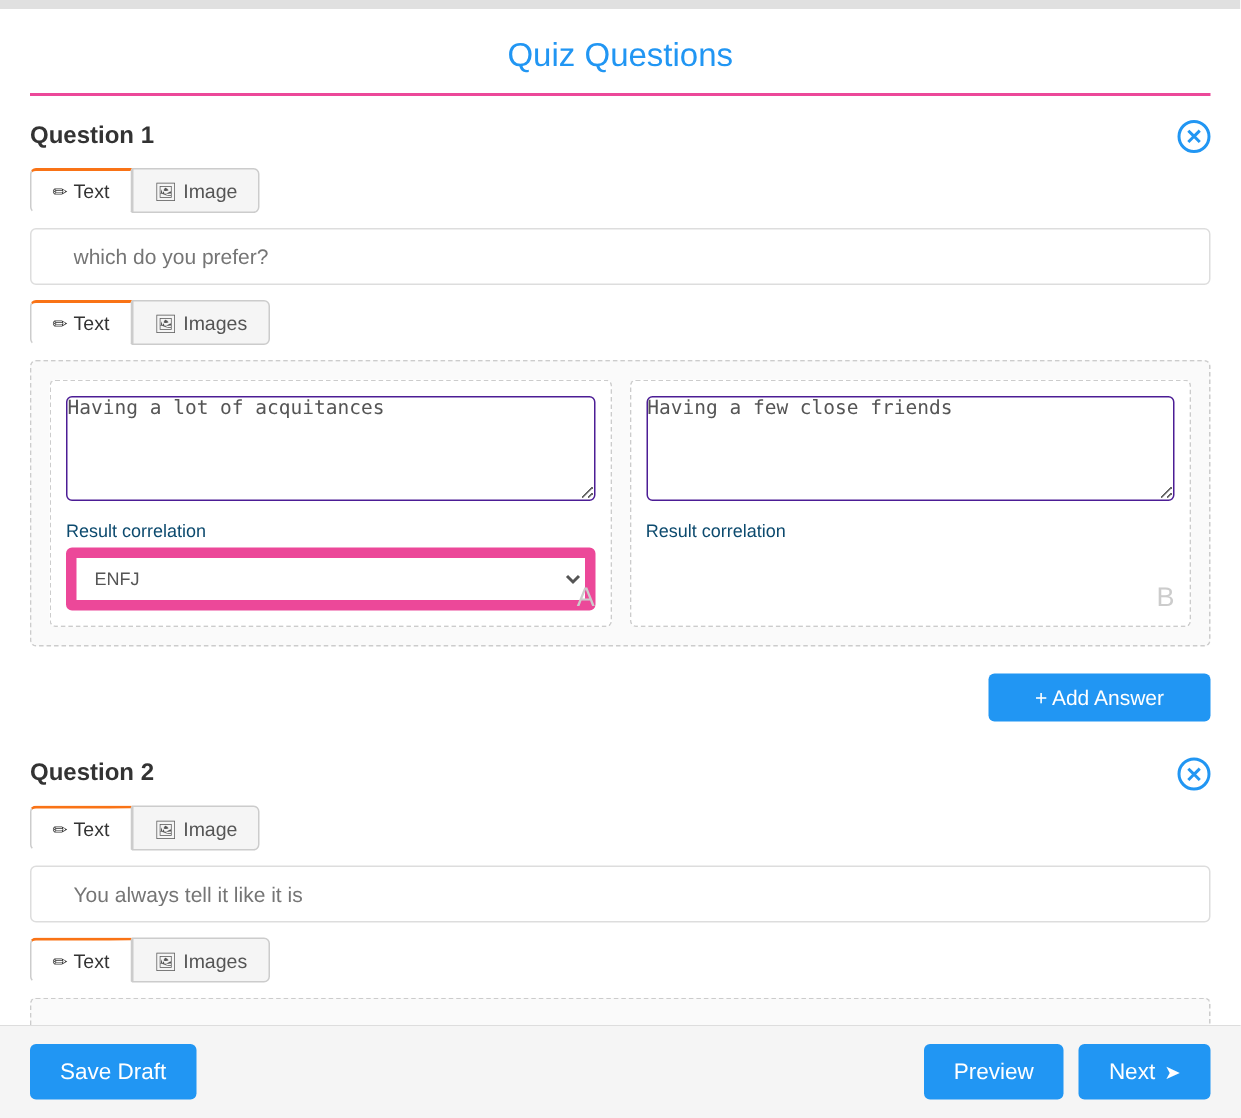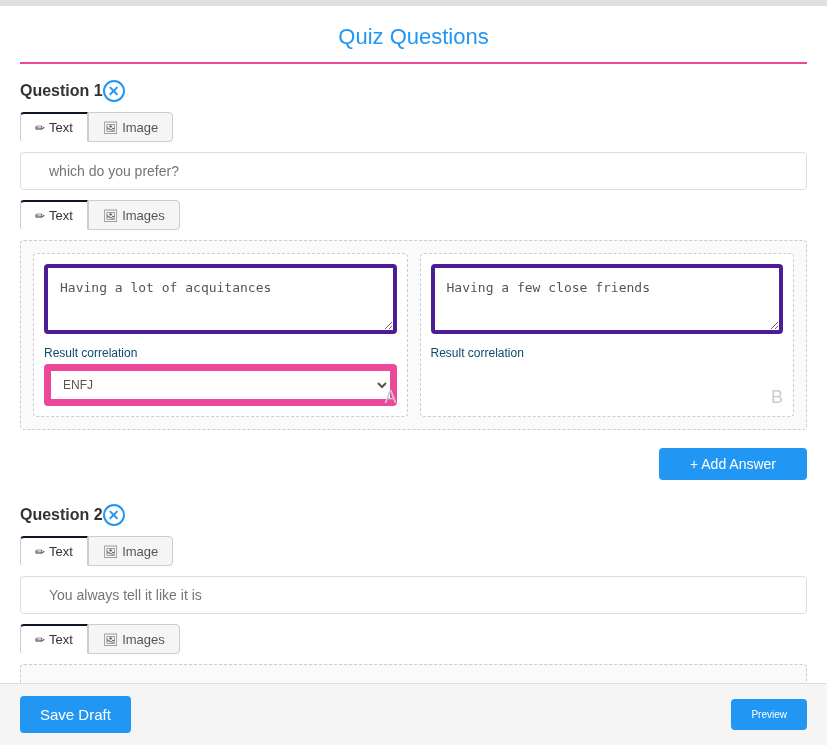--- a/index.html
+++ b/index.html
@@ -34,21 +34,21 @@
       padding: 16px 20px 80px 20px;
       overflow-y: auto;
     }
 
     .question-block {
       margin-bottom: 24px;
     }
 
     .question-header {
       display: flex;
-      justify-content: flex-start;
+      justify-content: space-between;
       align-items: center;
       margin-bottom: 10px;
     }
 
     .question-label {
       font-size: 16px;
       font-weight: bold;
       color: #333;
     }
 
@@ -80,21 +80,21 @@
       background: #f5f5f5;
       font-size: 13px;
       cursor: pointer;
       color: #555;
     }
 
     .tab-btn.active {
       background: #fff;
       border-bottom: 1px solid #fff;
       color: #333;
-      border-top: 2px solid #0f172a;
+      border-top: 2px solid #f97316;
     }
 
     .tab-btn:first-child {
       border-radius: 4px 0 0 4px;
     }
 
     .tab-btn:last-child {
       border-radius: 0 4px 4px 0;
       justify-content: flex-end;
     }
@@ -125,23 +125,23 @@
       border: 1px dashed #ccc;
       border-radius: 4px;
       padding: 10px;
       background: #fff;
       position: relative;
     }
 
     .answer-textarea {
       width: 100%;
       height: 70px;
-      border: 4px solid #4c1d95;
-      border-radius: 4px;
-      padding: 12px;
+      border: 1px solid #4c1d95;
+      border-radius: 4px;
+      padding: 0;
       font-size: 13px;
       color: #555;
       resize: vertical;
       outline: none;
     }
 
     .result-label {
       font-size: 12px;
       color: #0c4a6e;
       margin-top: 8px;
@@ -193,21 +193,21 @@
     .footer {
       position: fixed;
       bottom: 0;
       left: 0;
       width: 827px;
       background: #f5f5f5;
       border-top: 1px solid #ddd;
       padding: 12px 20px;
       display: flex;
       justify-content: space-between;
-      align-items: center;
+      align-items: flex-start;
     }
 
     .footer-right {
       display: flex;
       gap: 10px;
     }
 
     .btn-save-draft {
       background: #2196f3;
       color: #fff;
@@ -217,21 +217,21 @@
       font-size: 15px;
       cursor: pointer;
     }
 
     .btn-preview {
       background: #2196f3;
       color: #fff;
       border: none;
       border-radius: 4px;
       padding: 10px 20px;
-      font-size: 10px;
+      font-size: 15px;
       cursor: pointer;
     }
 
     .btn-next {
       background: #2196f3;
       color: #fff;
       border: none;
       border-radius: 4px;
       padding: 10px 20px;
       font-size: 15px;
@@ -356,14 +356,18 @@
     <div class="answers-container" style="min-height: 50px;">
     </div>
   </div>
 
 </div>
 
 <div class="footer">
   <button class="btn-save-draft">Save Draft</button>
   <div class="footer-right">
     <button class="btn-preview">Preview</button>
+    <button class="btn-next">
+      <span>Next</span>
+      <span class="arrow-right"></span>
+    </button>
   </div>
 </div>
 
 </body></html>

